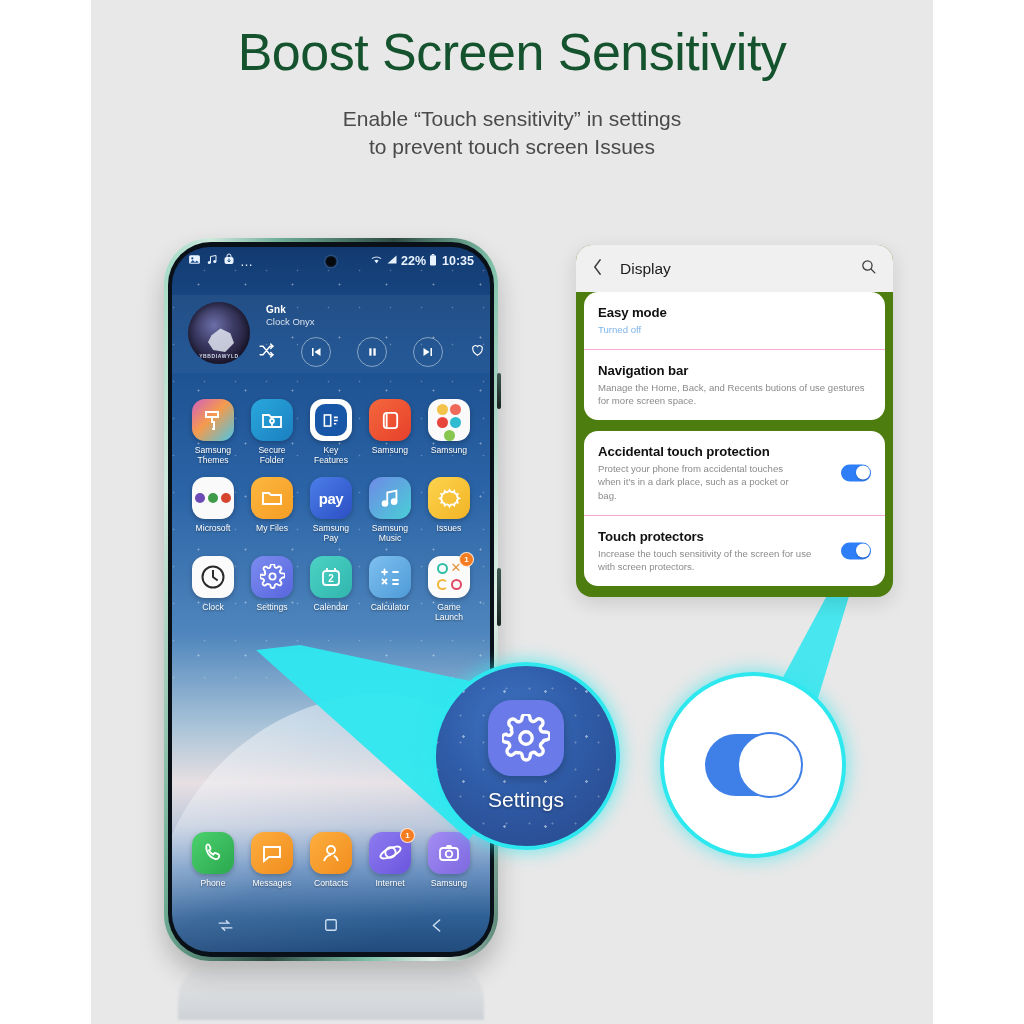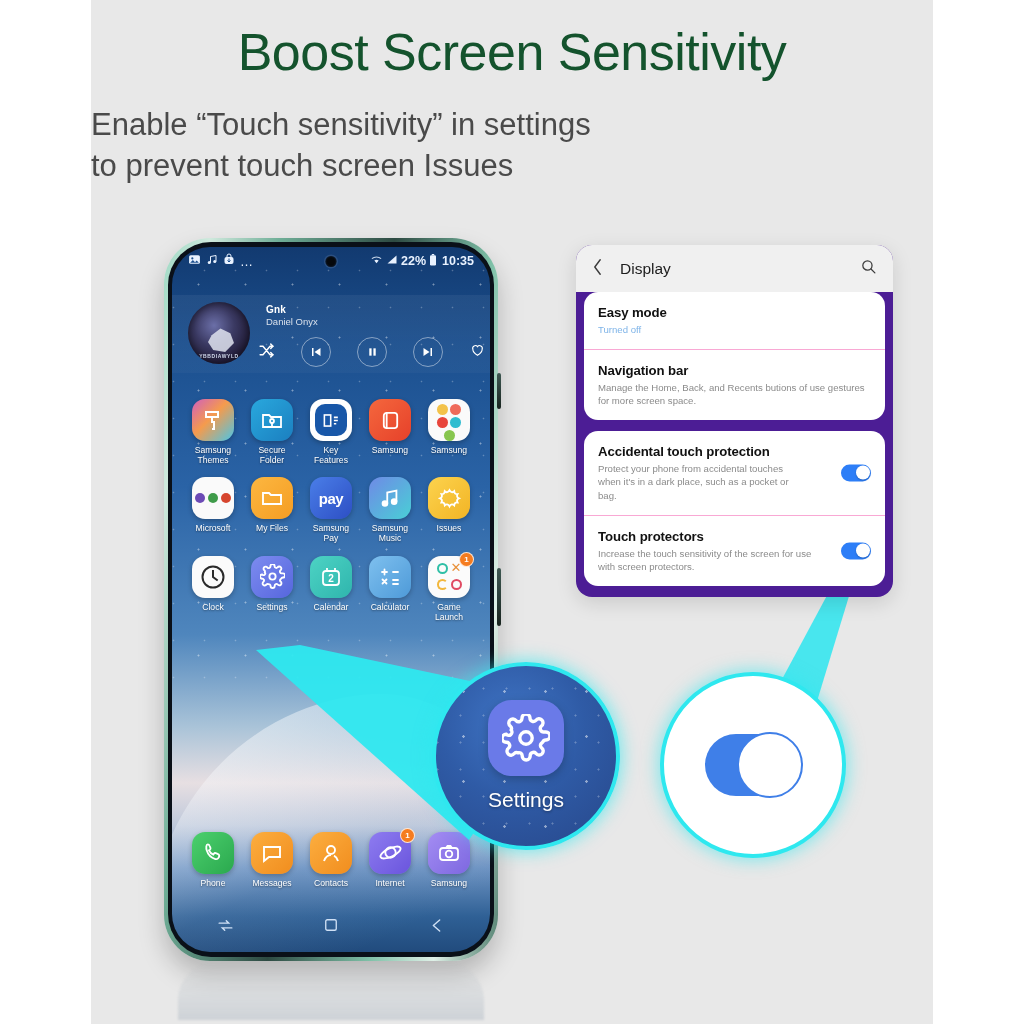--- a/index.html
+++ b/index.html
@@ -14,21 +14,21 @@
   .bg-panel{position:absolute;left:91px;top:0;width:842px;height:1024px;background:#e8e8e8;}
 
   
   .headline{
     position:absolute;left:91px;top:22px;width:842px;
     text-align:center;font-size:52px;font-weight:normal;color:#14532d;
     letter-spacing:-0.5px;
   }
   .subline{
     position:absolute;left:91px;top:105px;width:842px;
-    text-align:left;font-size:31px;color:#4a4a4a;line-height:1.32;
+    text-align:center;font-size:21px;color:#4a4a4a;line-height:1.32;
     font-weight:400;
   }
 
   
   #phone{
     position:absolute;left:164px;top:238px;width:334px;height:723px;
   }
   .phone-frame{
     position:absolute;inset:0;border-radius:46px;
     background:linear-gradient(100deg,#9fd9c4 0%,#cfe9dd 10%,#6fae97 25%,#2d4a42 50%,#7ec0a7 72%,#dff0e7 86%,#4e7d6c 100%);
@@ -148,21 +148,21 @@
   .navbar{
     position:absolute;left:0;bottom:8px;width:100%;height:34px;
     display:flex;align-items:center;justify-content:space-around;
     color:#cfe0f5;
   }
 
   
   #settings{
     position:absolute;left:576px;top:245px;width:317px;
     border-radius:16px;overflow:hidden;
-    background:#4c1d95;
+    background:#4d7c0f;
     box-shadow:0 6px 20px rgba(0,0,0,.13);
   }
   .st-head{
     height:47px;display:flex;align-items:center;padding:0 16px;
     background:#f0f0f0;
   }
   .st-back{font-size:19px;color:#3c3c3c;line-height:1;width:22px;}
   .st-title{font-size:15.5px;color:#1d1d1d;font-weight:400;margin-left:6px;}
   .st-search{margin-left:auto;}
   .st-group{
@@ -295,21 +295,21 @@
         </div>
       </div>
       <div class="camera-hole"></div>
 
       <div class="music">
         <div class="album">
           <div class="album-label">YBBDIAWYLD</div>
         </div>
         <div class="track">
           <div class="track-title">Gnk</div>
-          <div class="track-artist">Daniel Onyx</div>
+          <div class="track-artist">Clock Onyx</div>
         </div>
         <div class="controls">
           <span>
             <svg width="17" height="17" viewBox="0 0 24 24" fill="none" stroke="#fff" stroke-width="2" stroke-linecap="round">
                 <path d="M3 6h4l10 12h4M3 18h4l10-12h4"></path>
                 <path d="M18 3l3 3-3 3M18 15l3 3-3 3"></path>
               </svg>
           </span>
           <span class="ctrl-ring">
             <svg width="12" height="12" viewBox="0 0 24 24" fill="#fff">

